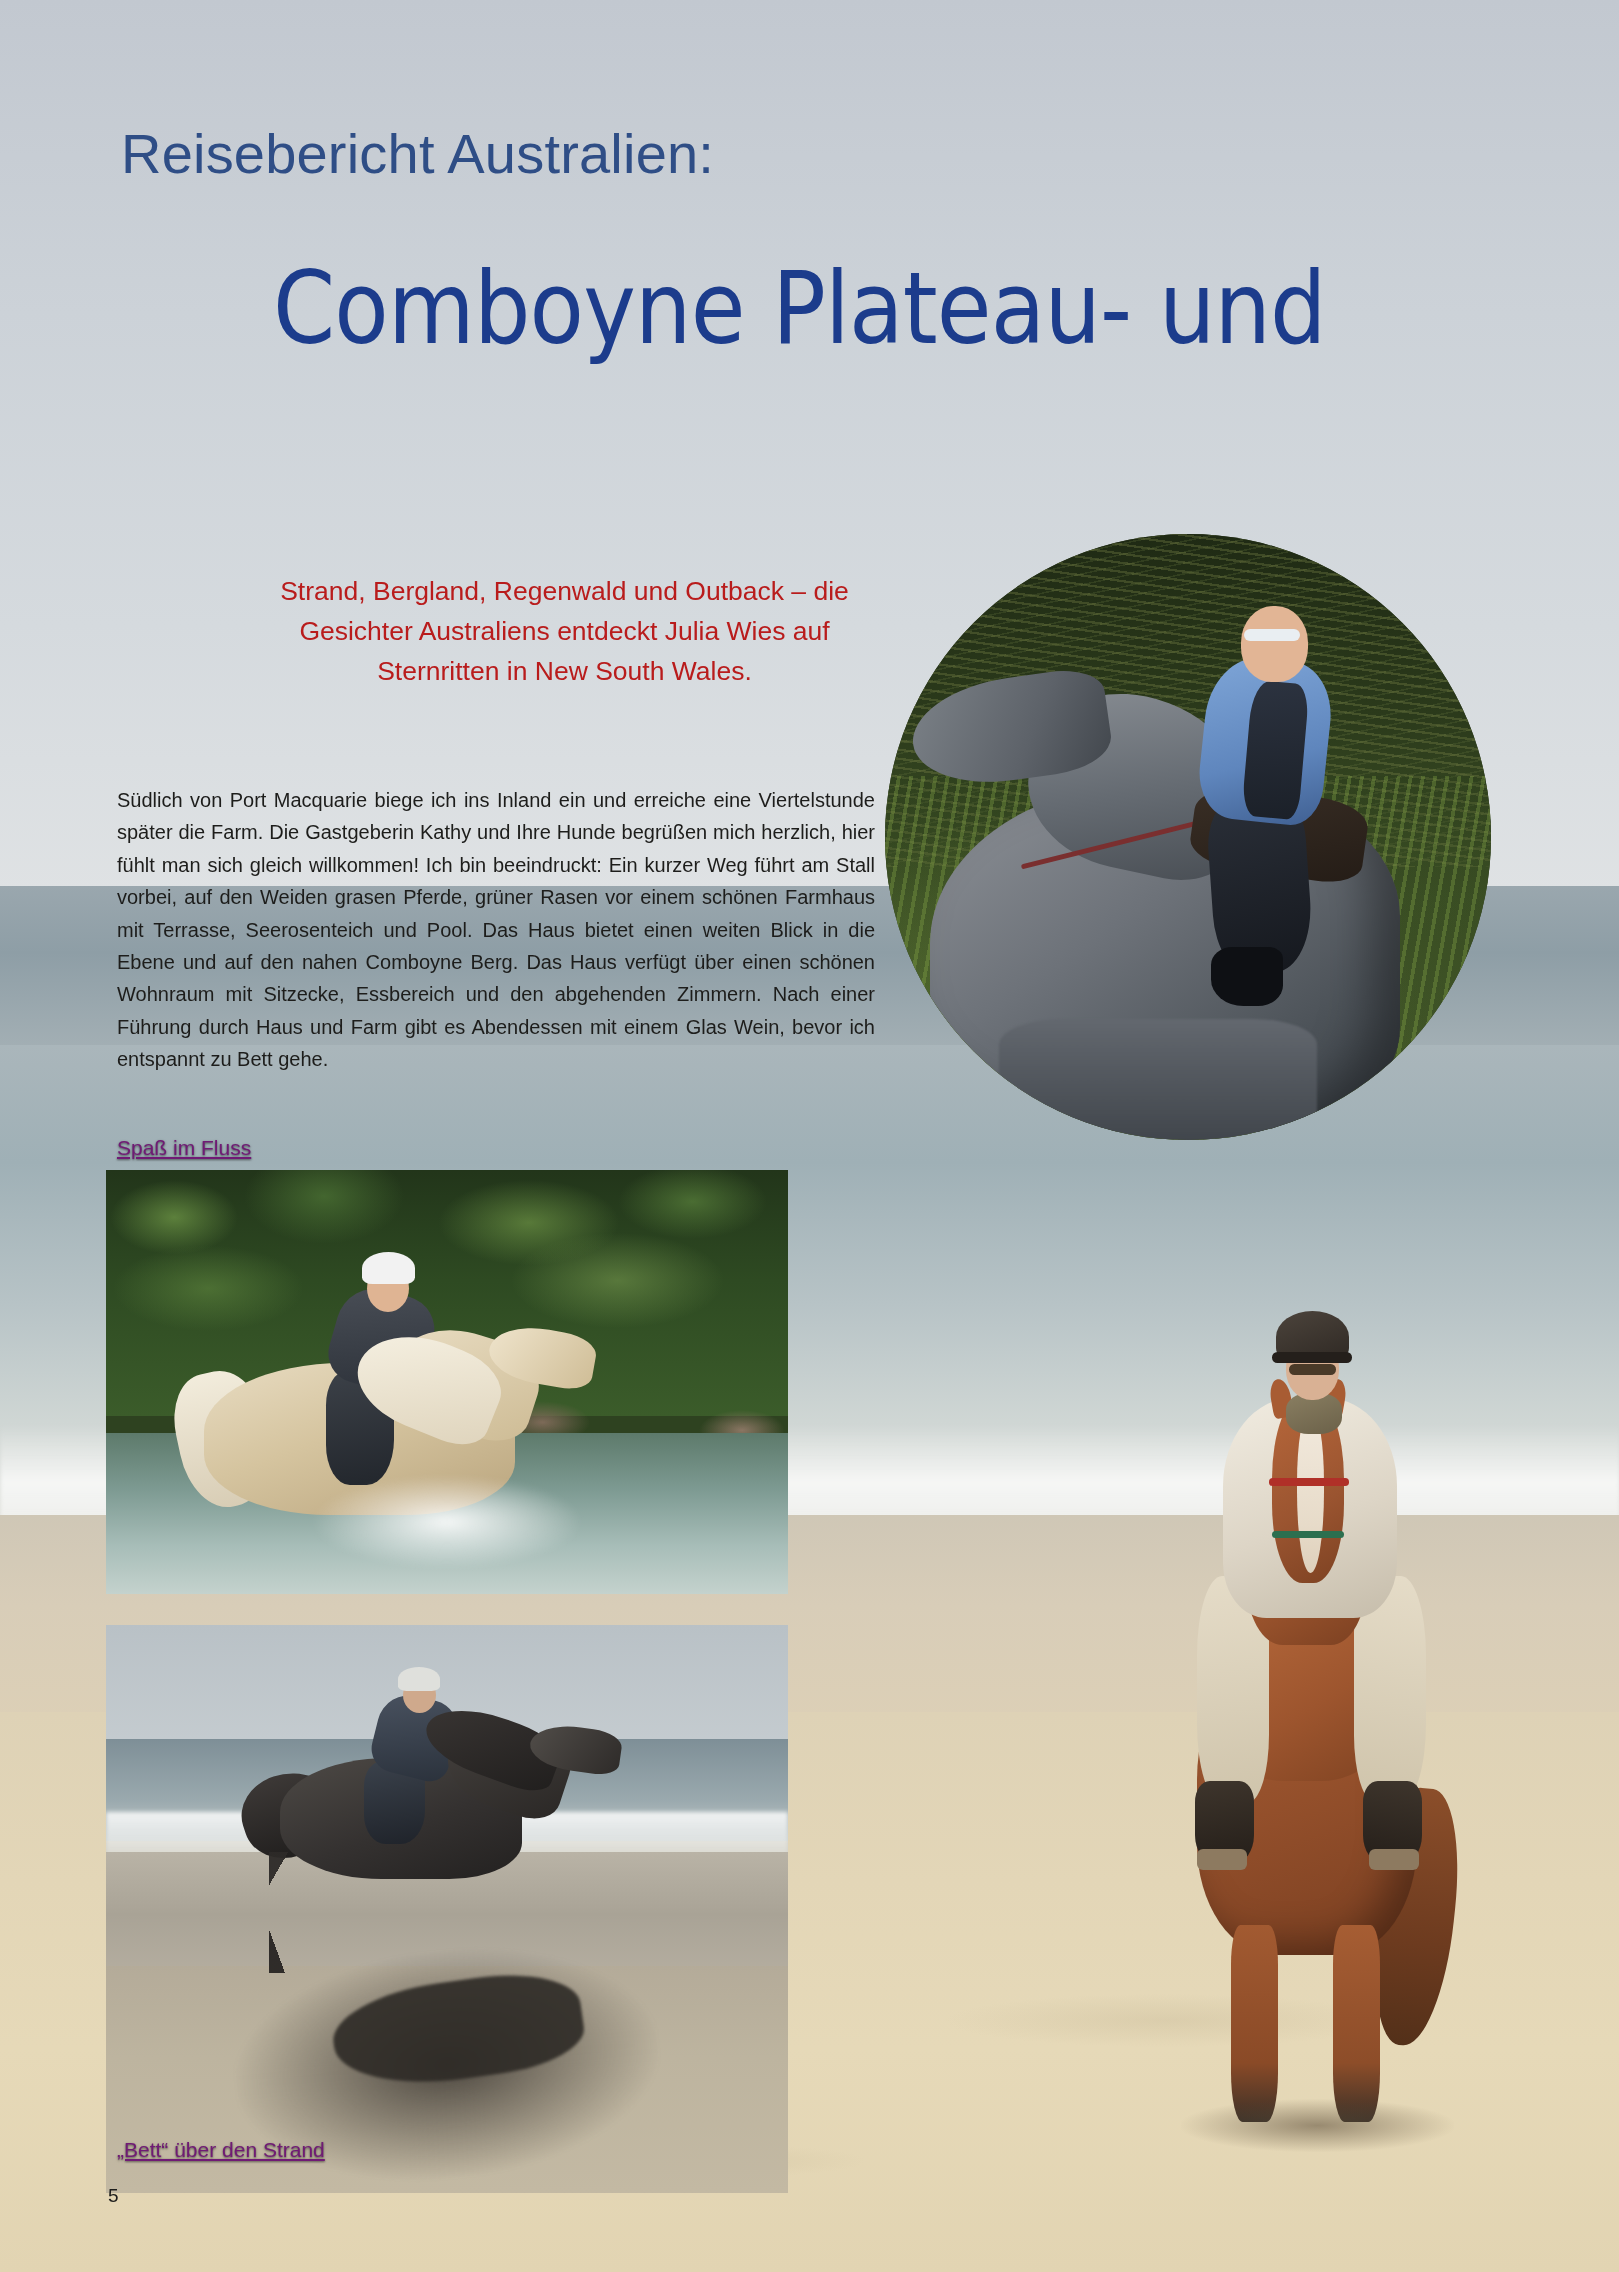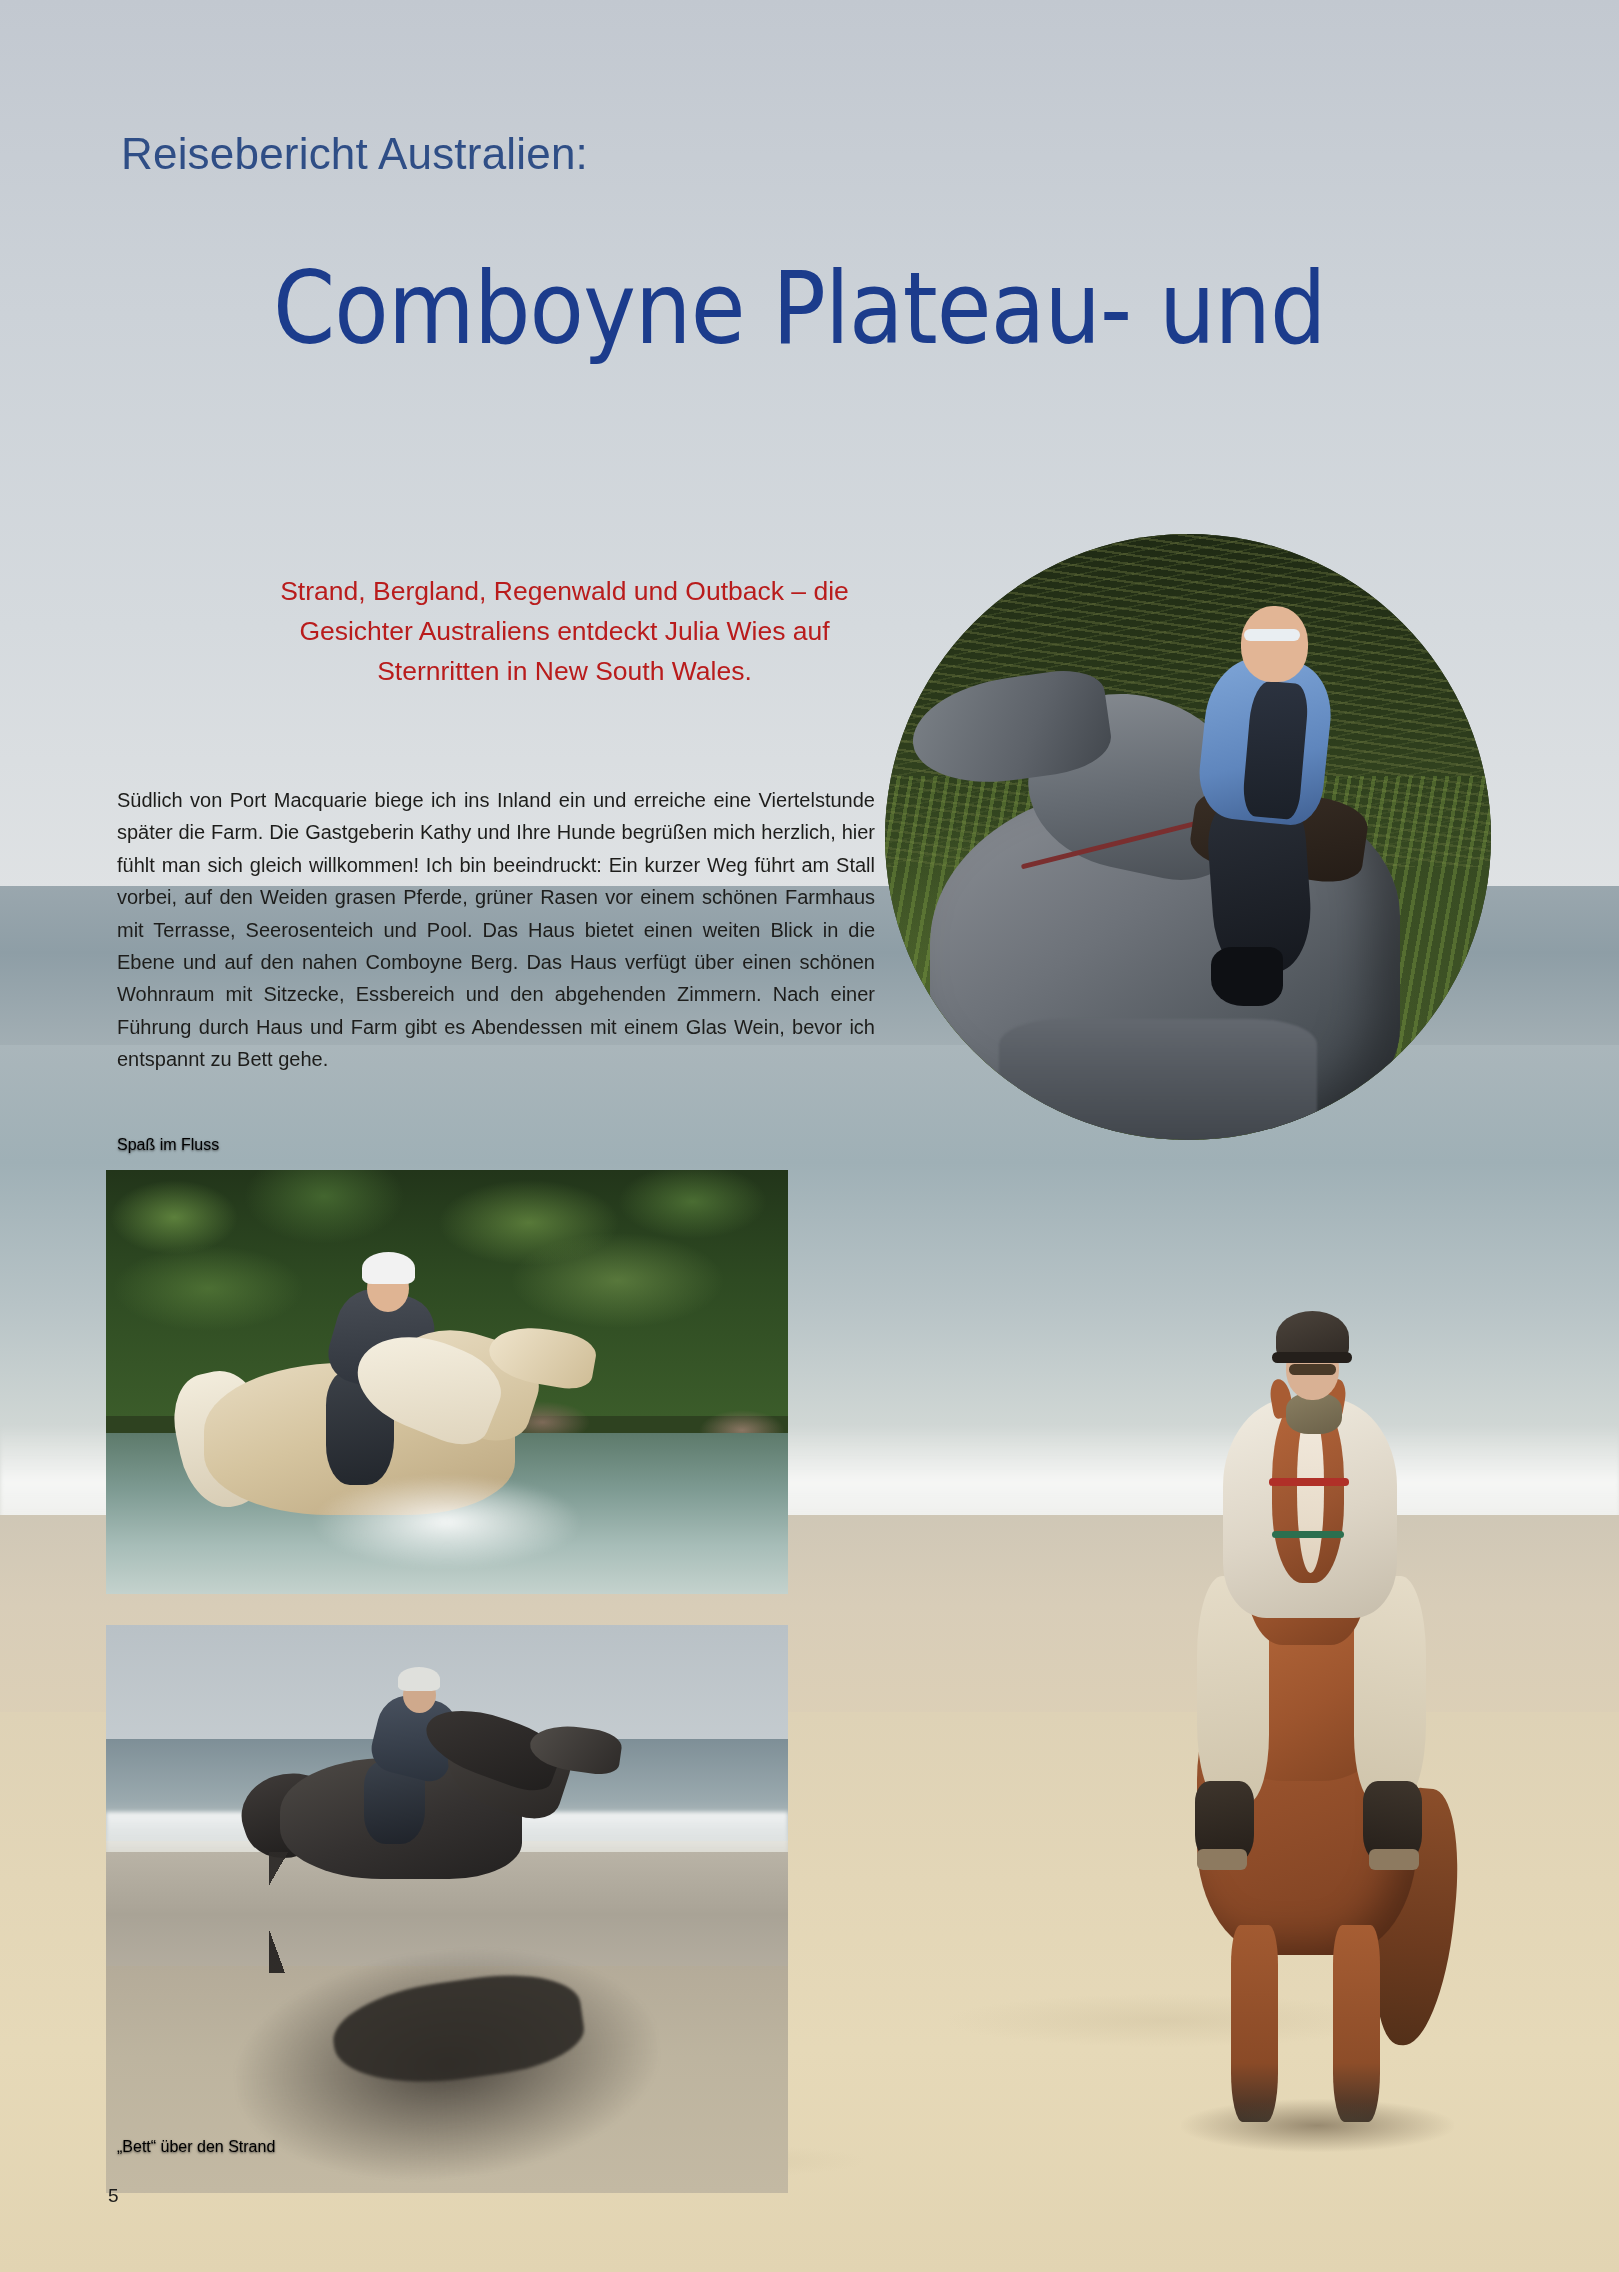--- a/index.html
+++ b/index.html
@@ -69,25 +69,24 @@
       radial-gradient(ellipse 227px 30px at 18% 30%, rgba(180,165,130,0.25), rgba(0,0,0,0) 70%),
       radial-gradient(ellipse 318px 38px at 72% 55%, rgba(180,165,130,0.22), rgba(0,0,0,0) 70%),
       radial-gradient(ellipse 197px 23px at 45% 80%, rgba(190,175,140,0.2), rgba(0,0,0,0) 70%);
   }
 
   
   .kicker {
     position: absolute;
     left: 121px;
     top: 121px;
-    font-size: 44px;
+    font-size: 56px;
     color: #2f4e86;
     letter-spacing: 0.2px;
     white-space: nowrap;
-    margin-top: 8px;
   }
   .headline {
     position: absolute;
     left: 273px;
     top: 250px;
     font-size: 89px;
     color: #1c3c8c;
     font-family: "DejaVu Sans", sans-serif;
     font-weight: 400;
     letter-spacing: -0.8px;
@@ -623,24 +622,25 @@
   }
   .fg-shadow {
     position: absolute; left: 98px; top: 841px;
     width: 273px; height: 53px;
     background: radial-gradient(ellipse at 50% 50%, rgba(90,75,55,0.55), rgba(90,75,55,0) 72%);
   }
 
   
   .caption {
     position: absolute;
-    font-size: 16px;
-    color: #000000;
+    font-size: 21px;
+    color: #701a75;
     text-shadow: 0 0.8px 2.3px rgba(0,0,0,0.6);
     white-space: nowrap;
+    text-decoration: underline;
   }
   .caption-river {
     left: 117px;
     top: 1136px;
   }
   .caption-beach {
     left: 117px;
     top: 2138px;
   }
 

